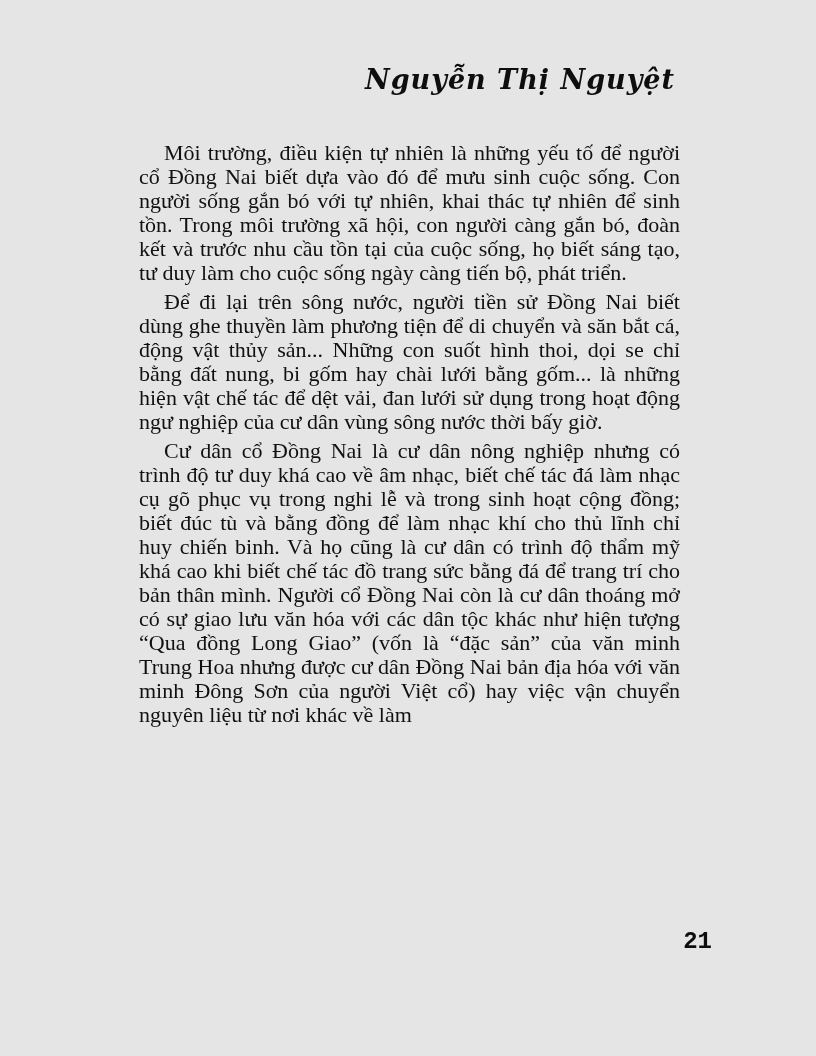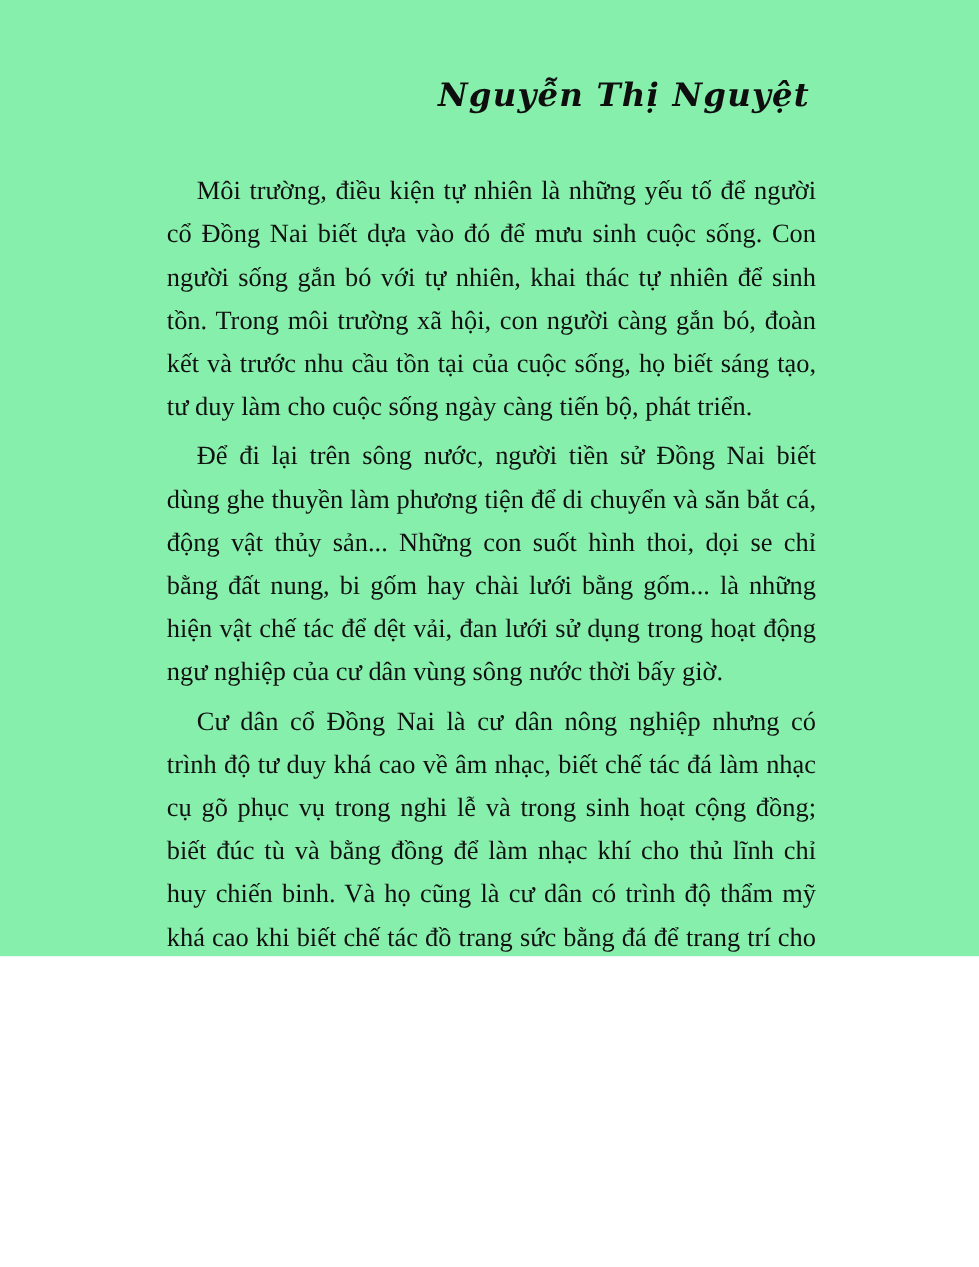--- a/index.html
+++ b/index.html
@@ -3,22 +3,22 @@
 <meta charset="utf-8">
 <style>
   html, body {
     margin: 0;
     padding: 0;
     background: #ffffff;
   }
   .page {
     position: relative;
     width: 816px;
-    height: 797px;
-    background: #86efac;
+    height: 1056px;
+    background: #e5e5e5;
     color: #121212;
     font-family: "Liberation Serif", serif;
     overflow: hidden;
   }
   .running-head {
     position: absolute;
     top: 64px;
     left: 0;
     right: 141px;
     text-align: right;
@@ -29,21 +29,21 @@
     letter-spacing: 1px;
     color: #0e0e0e;
     white-space: nowrap;
   }
   .body-text {
     position: absolute;
     top: 141px;
     left: 139px;
     width: 541px;
     font-size: 22px;
-    line-height: 36px;
+    line-height: 24px;
     text-align: justify;
     color: #111111;
   }
   .body-text p {
     margin: 0 0 5px 0;
     text-indent: 25px;
   }
   .page-number {
     position: absolute;
     top: 928px;

